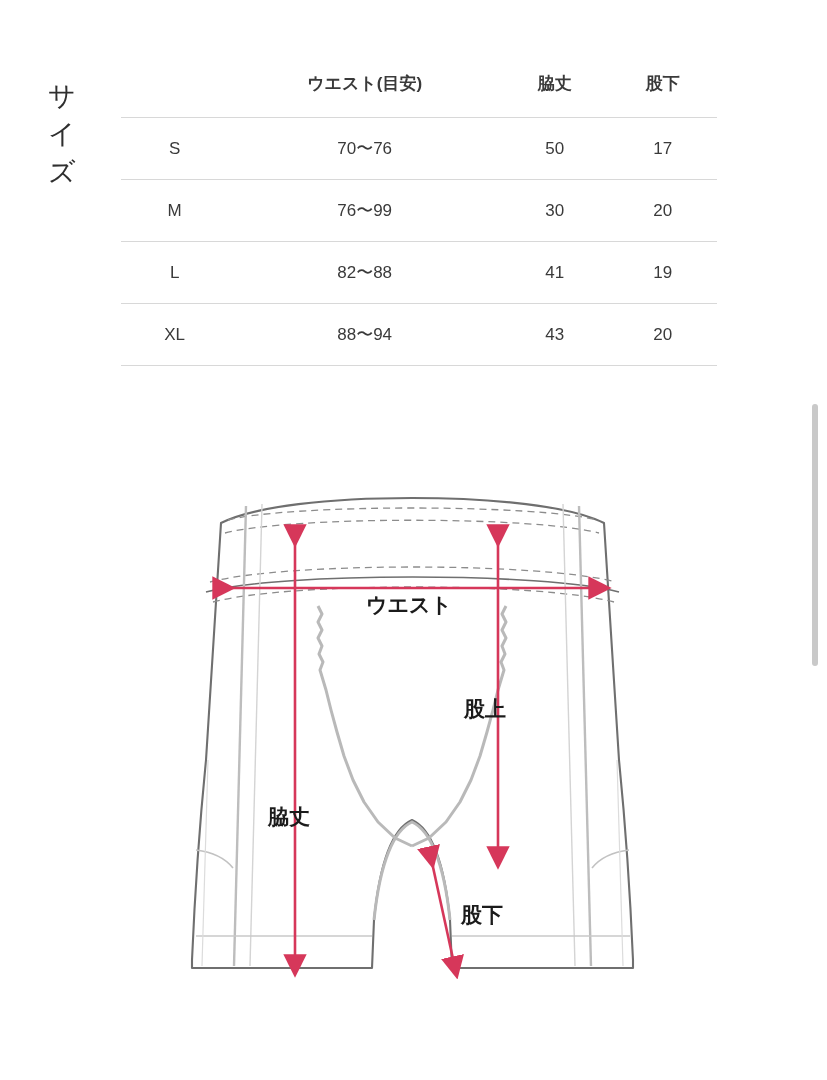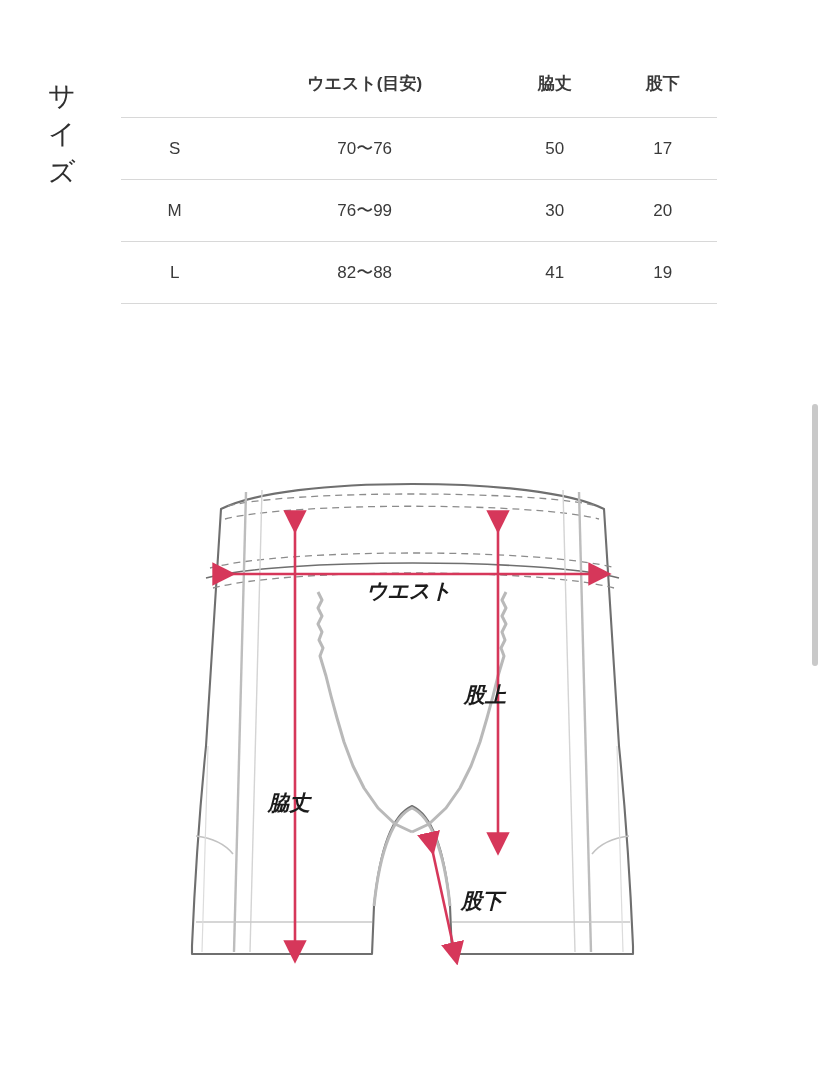--- a/index.html
+++ b/index.html
@@ -82,24 +82,23 @@
     width: 6px;
     height: 262px;
     border-radius: 3px;
     background: #c9c9c9;
   }
 
   
   .diagram {
     position: absolute;
     left: 0;
-    top: 446px;
+    top: 460px;
     width: 827px;
     height: 580px;
-    font-style: italic;
   }
   .diagram svg { display: block; }
   .diag-label {
     font-family: "Liberation Sans", "DejaVu Sans", sans-serif;
     font-size: 21px;
     font-weight: 700;
     fill: #1b1b1b;
   }
 </style>
 </head>
@@ -134,20 +133,26 @@
         <td>M</td>
         <td>76〜99</td>
         <td>30</td>
         <td>20</td>
       </tr>
       <tr>
         <td>L</td>
         <td>82〜88</td>
         <td>41</td>
         <td>19</td>
+      </tr>
+      <tr>
+        <td>XL</td>
+        <td>88〜94</td>
+        <td>43</td>
+        <td>20</td>
       </tr>
     </tbody>
   </table>
 </div>
 
 <div class="scrollbar-track">
   <div class="scrollbar-thumb" style="background: rgb(201, 201, 201);"></div>
 </div>
 
 <div class="diagram">

